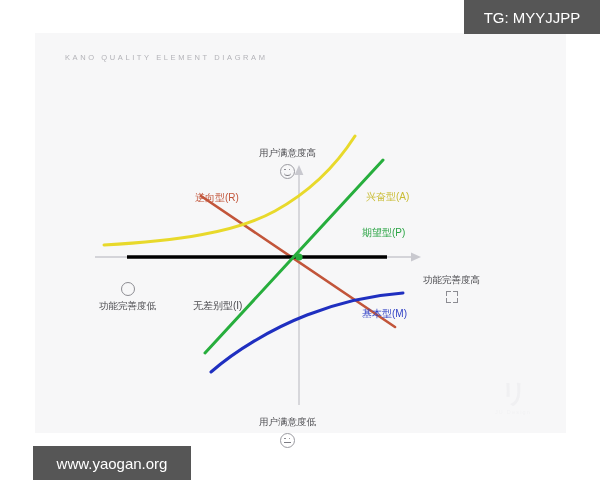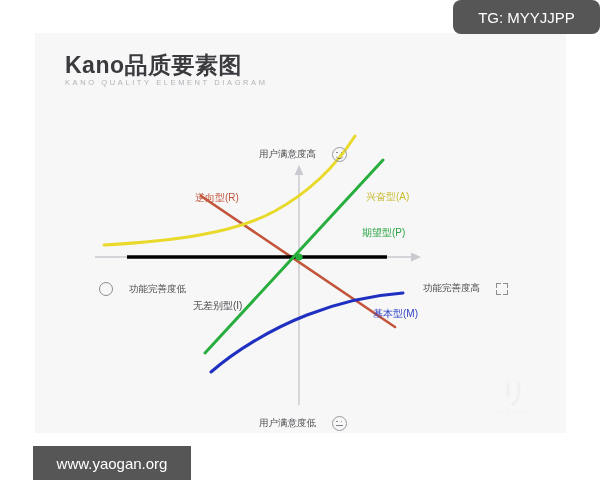--- a/index.html
+++ b/index.html
@@ -59,26 +59,27 @@
   }
 
   
   .cap {
     position: absolute;
     font-size: 9.5px;
     color: #4a4a4e;
     white-space: nowrap;
     display: flex;
     align-items: center;
-    gap: 16px;
+    gap: 4px;
+    flex-direction: column;
   }
   #cap-top    { left: 224px; top: 114px; }
   #cap-bottom { left: 224px; top: 383px; }
   #cap-left   { left: 64px;  top: 249px; }
-  #cap-right  { left: 388px; top: 249px; }
+  #cap-right  { left: 388px; top: 241px; }
 
   .face {
     display: inline-block;
     width: 13px;
     height: 13px;
     border-radius: 50%;
     border: 1px solid #9a9aa0;
     position: relative;
     flex: 0 0 auto;
   }
@@ -133,21 +134,21 @@
 
   
   .curve-label {
     position: absolute;
     font-size: 10px;
     white-space: nowrap;
   }
   #lbl-r { left: 160px; top: 158px; color: #c2553a; }
   #lbl-a { left: 283px; top: 157px; color: #c9bc33; margin-left: 48px; }
   #lbl-p { left: 327px; top: 193px; color: #2aa444; }
-  #lbl-m { left: 338px; top: 274px; color: #2e3fc4; }
+  #lbl-m { left: 327px; top: 274px; color: #2e3fc4; }
   #lbl-i { left: 158px; top: 266px; color: #4a4a4e; }
 
   
   #brand {
     position: absolute;
     right: 26px;
     bottom: 18px;
     width: 54px;
     text-align: center;
     opacity: 0.55;
@@ -172,39 +173,37 @@
     background: #565656;
     color: #ffffff;
     font-size: 15px;
     display: flex;
     align-items: center;
     justify-content: center;
   }
   #wm-tg {
     right: 0;
     top: 0;
-    width: 147px;
+    width: 136px;
     height: 34px;
-    border-radius: 8px;
   }
   #wm-site {
     left: 0;
     bottom: 0;
     width: 158px;
     height: 34px;
     margin-left: 33px;
   }
 </style>
 </head>
 <body>
 
 <div id="card">
 
   <div id="title-block">
-    <div id="main-title">Kano品质要素图</div>
     <div id="sub-title">KANO QUALITY ELEMENT DIAGRAM</div>
   </div>
 
   <div id="chart">
     <svg width="531" height="400" viewBox="0 0 531 400">
 
       <g>
         <line x1="264" y1="138" x2="264" y2="372" stroke="#c9c9cf" stroke-width="1.4"></line>
         <polygon points="264,132 259.6,142 268.4,142" fill="#c9c9cf"></polygon>
       </g>

